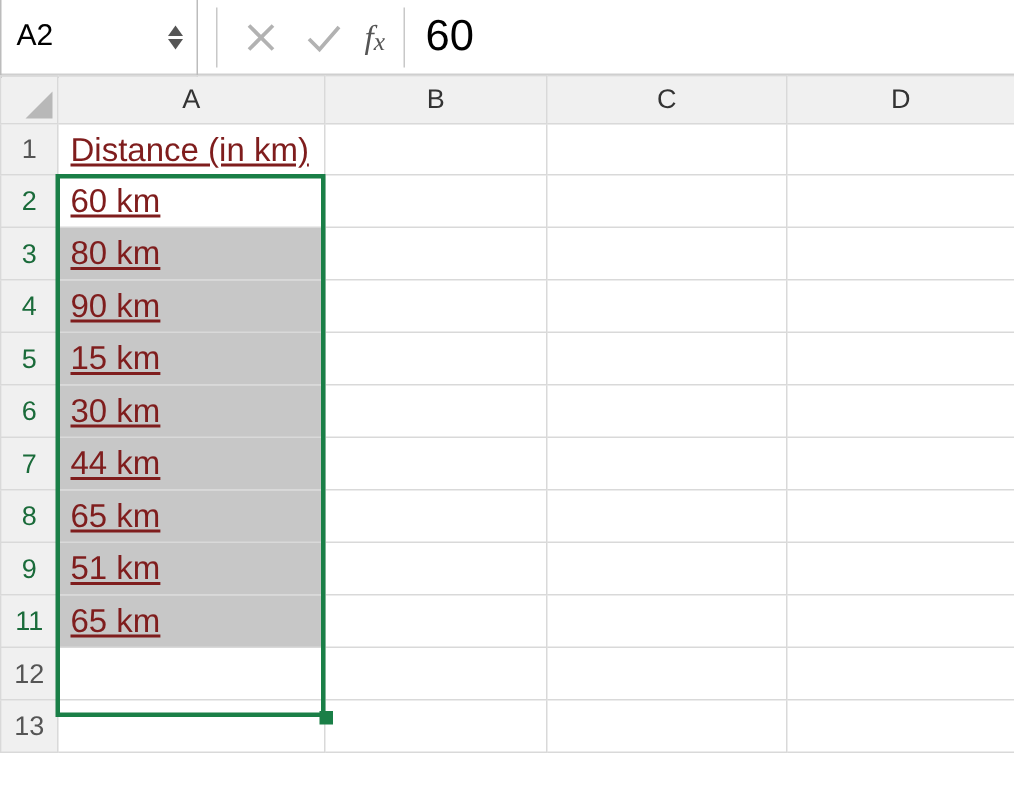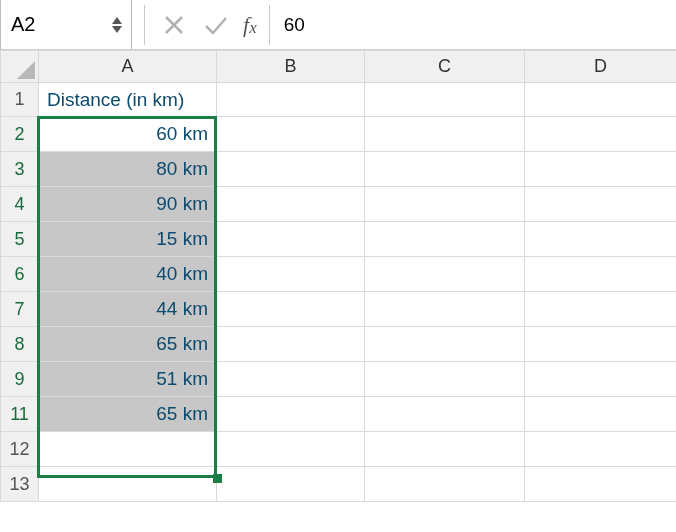--- a/index.html
+++ b/index.html
@@ -77,21 +77,21 @@
 
     .fx-divider {
       width: 1px;
       height: 40px;
       background: #c8c8c8;
       margin: 0 10px 0 0;
     }
 
     .formula-input {
       flex: 1;
-      font-size: 19px;
+      font-size: 29px;
       color: #000;
       padding-left: 4px;
     }
 
     
     .grid-wrap {
       position: relative;
       width: 100%;
     }
     table.sheet {
@@ -142,29 +142,30 @@
       color: #555;
       text-align: center;
     }
     th.row-h.sel {
       color: #1a6b3a;
     }
 
     td.cell {
       height: 35px;
       background: #fff;
-      font-size: 19px;
-      color: #0c4a6e;
+      font-size: 22px;
+      color: #7f1d1d;
       padding: 0 8px;
       vertical-align: middle;
+      text-decoration: underline;
     }
 
     tr.r1 td.cell, tr.r1 th.row-h { height: 34px; }
 
-    td.cA { text-align: right; }
+    td.cA { }
     tr.r1 td.cA { text-align: left; }
 
     td.sel-fill {
       background: #c7c7c7;
     }
     td.active-cell {
       background: #ffffff;
     }
 
     
@@ -268,21 +269,21 @@
   </tr>
   <tr>
     <th class="row-h sel">5</th>
     <td class="cell cA sel-fill">15 km</td>
     <td class="cell"></td>
     <td class="cell"></td>
     <td class="cell"></td>
   </tr>
   <tr>
     <th class="row-h sel">6</th>
-    <td class="cell cA sel-fill">40 km</td>
+    <td class="cell cA sel-fill">30 km</td>
     <td class="cell"></td>
     <td class="cell"></td>
     <td class="cell"></td>
   </tr>
   <tr>
     <th class="row-h sel">7</th>
     <td class="cell cA sel-fill">44 km</td>
     <td class="cell"></td>
     <td class="cell"></td>
     <td class="cell"></td>

